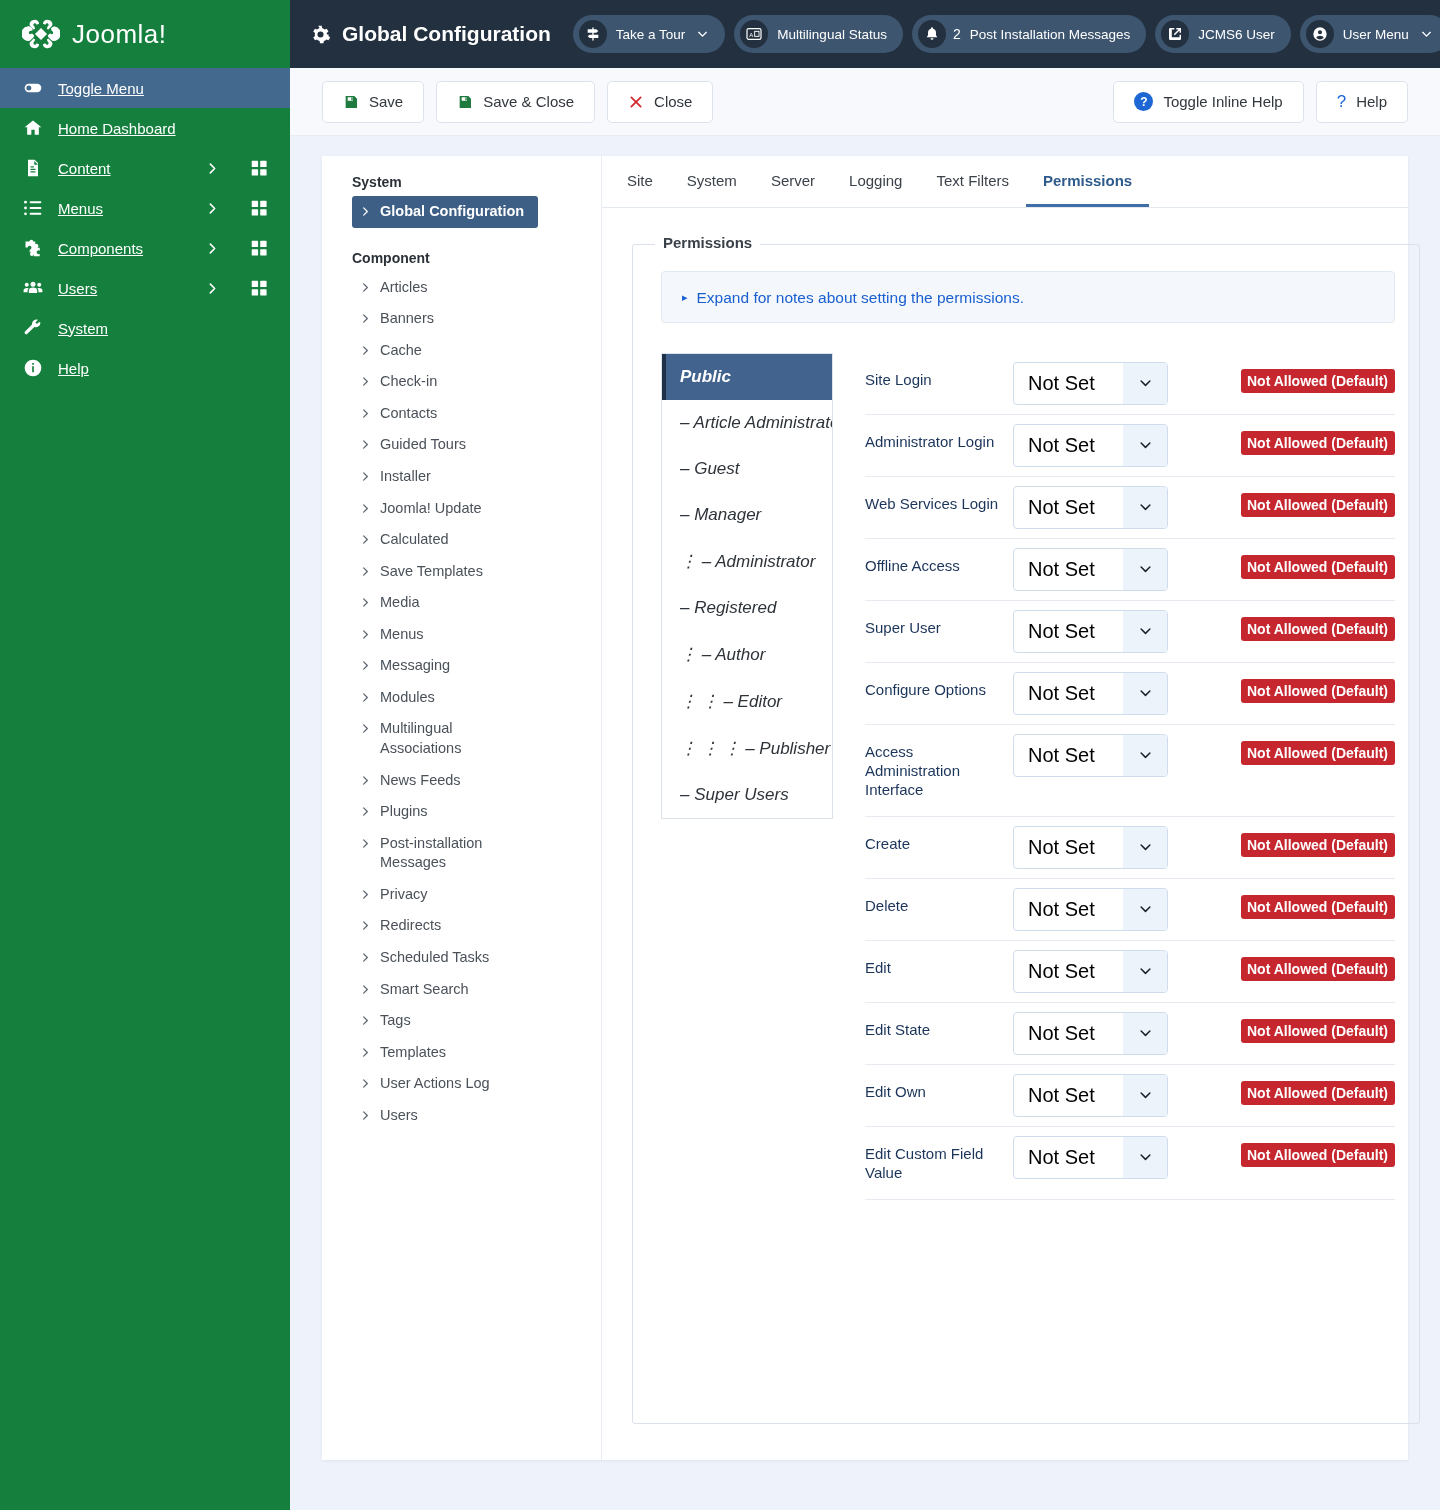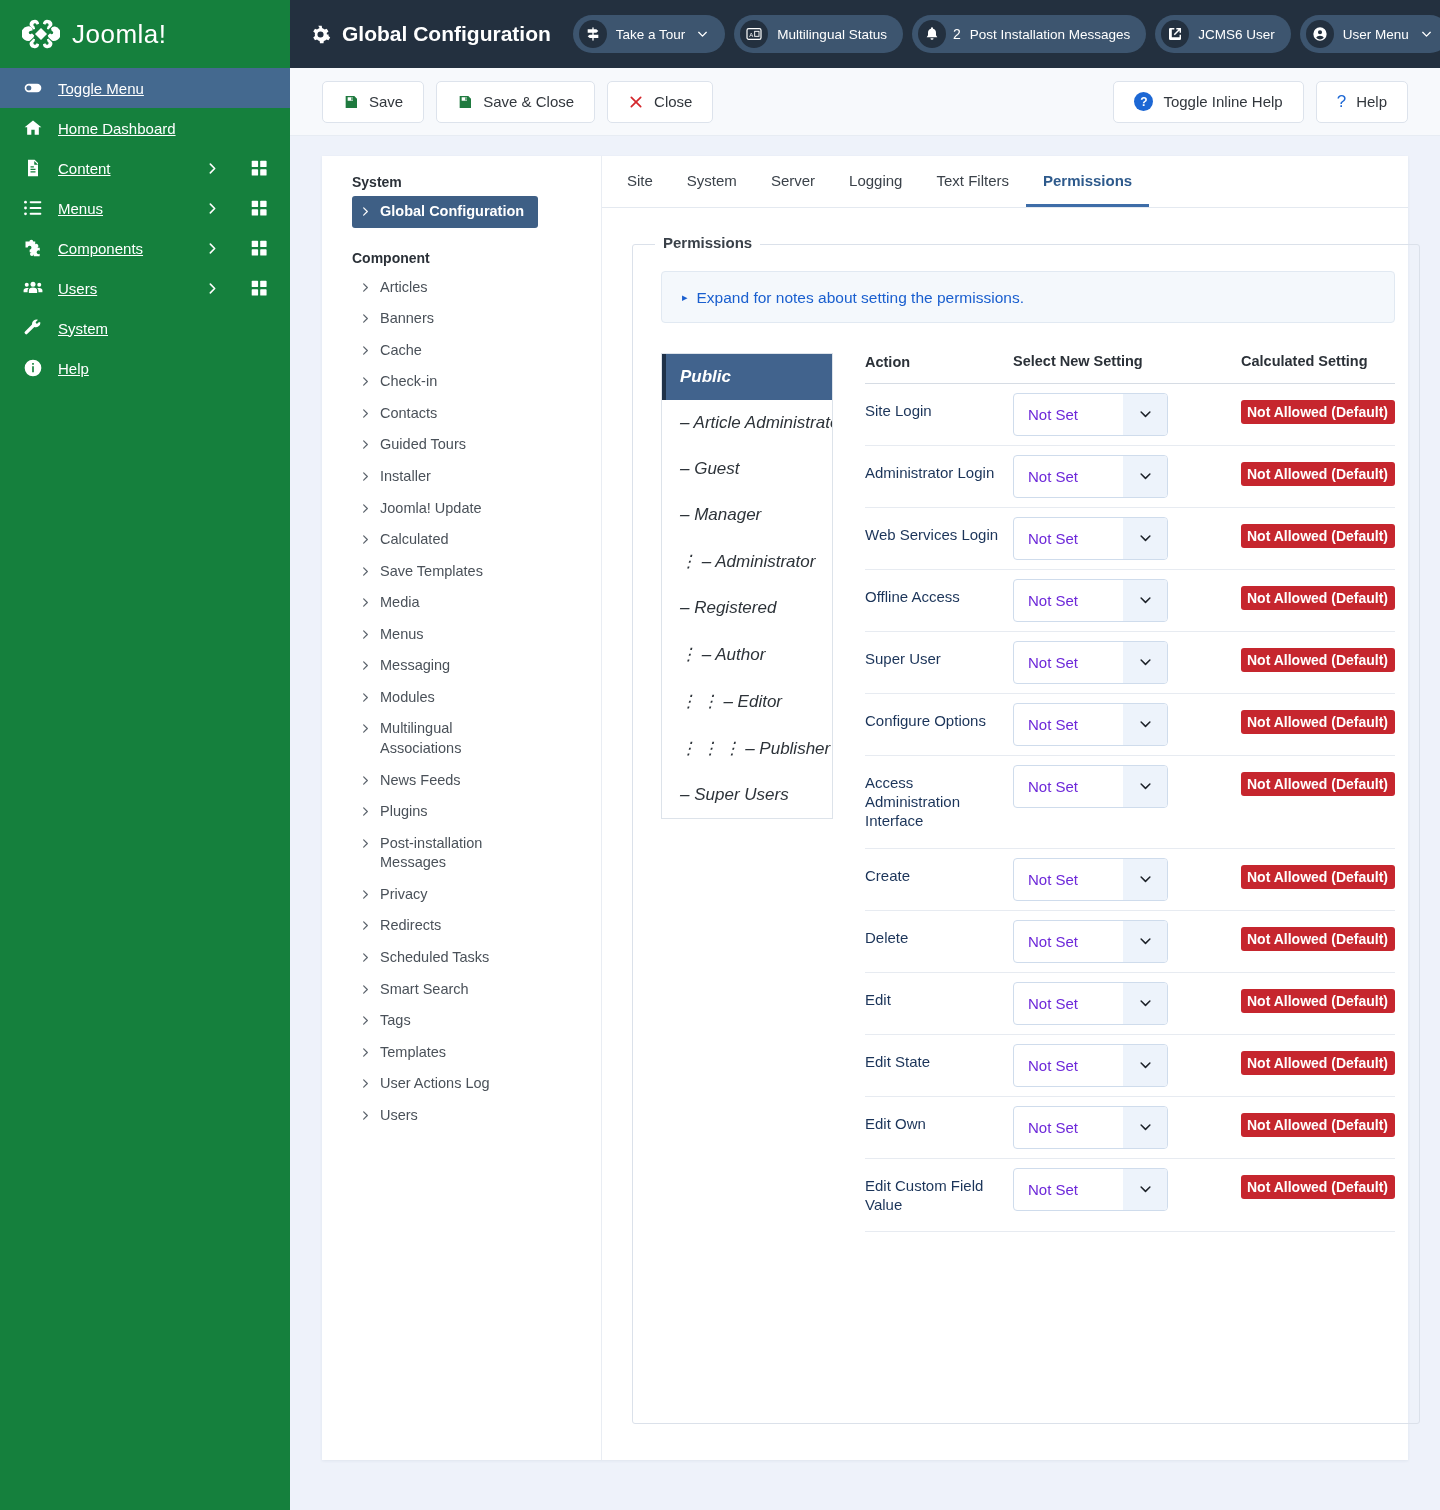--- a/index.html
+++ b/index.html
@@ -176,21 +176,21 @@
   .c-calc { flex: 1 1 auto; padding: 16px 0 16px 36px; }
   .ptr.head .c-action { padding: 0 12px 0 0; }
   .ptr.head .c-select { padding: 0; }
   .ptr.head .c-calc { padding: 0 0 0 36px; }
 
   .sel {
     width: 155px; height: 43px; border: 1px solid #cfdcec; border-radius: 4px;
     display: flex; align-items: center; background: #fff; cursor: pointer;
     overflow: hidden;
   }
-  .sel .val { flex: 1 1 auto; padding-left: 14px; font-size: 15px; color: #6d28d9; }
+  .sel .val { flex: 1 1 auto; padding-left: 14px; font-size: 20px; color: #000000; }
   .sel .arw {
     width: 44px; height: 100%; flex: 0 0 44px; background: #edf3fb;
     display: flex; align-items: center; justify-content: center;
   }
   .sel .arw svg { width: 15px; height: 15px; stroke: #1c2128; fill: none; stroke-width: 2.4; }
 
   .badge {
     display: inline-block; background: #c6262e; color: #fff;
     font-size: 14px; font-weight: 700; border-radius: 3px;
     padding: 4px 7px 4px 6px; white-space: nowrap;
@@ -708,25 +708,20 @@
                   <div class="group-tab">– Manager</div>
                   <div class="group-tab">⋮  – Administrator</div>
                   <div class="group-tab">– Registered</div>
                   <div class="group-tab">⋮  – Author</div>
                   <div class="group-tab">⋮  ⋮  – Editor</div>
                   <div class="group-tab">⋮  ⋮  ⋮  – Publisher</div>
                   <div class="group-tab">– Super Users</div>
                 </div>
 
               <div class="perm-table">
-                <div class="ptr head">
-                  <div class="c-action">Action</div>
-                  <div class="c-select">Select New Setting</div>
-                  <div class="c-calc">Calculated Setting</div>
-                </div>
                 <div id="perm-rows">
                     <div class="ptr">
                       <div class="c-action">Site Login</div>
                       <div class="c-select">
                         <div class="sel">
                           <span class="val">Not Set</span>
                           <span class="arw">
                             <svg viewBox="0 0 24 24">
                               <path d="M5 8l7 7 7-7" stroke-linecap="round" stroke-linejoin="round"></path>
                             </svg>

